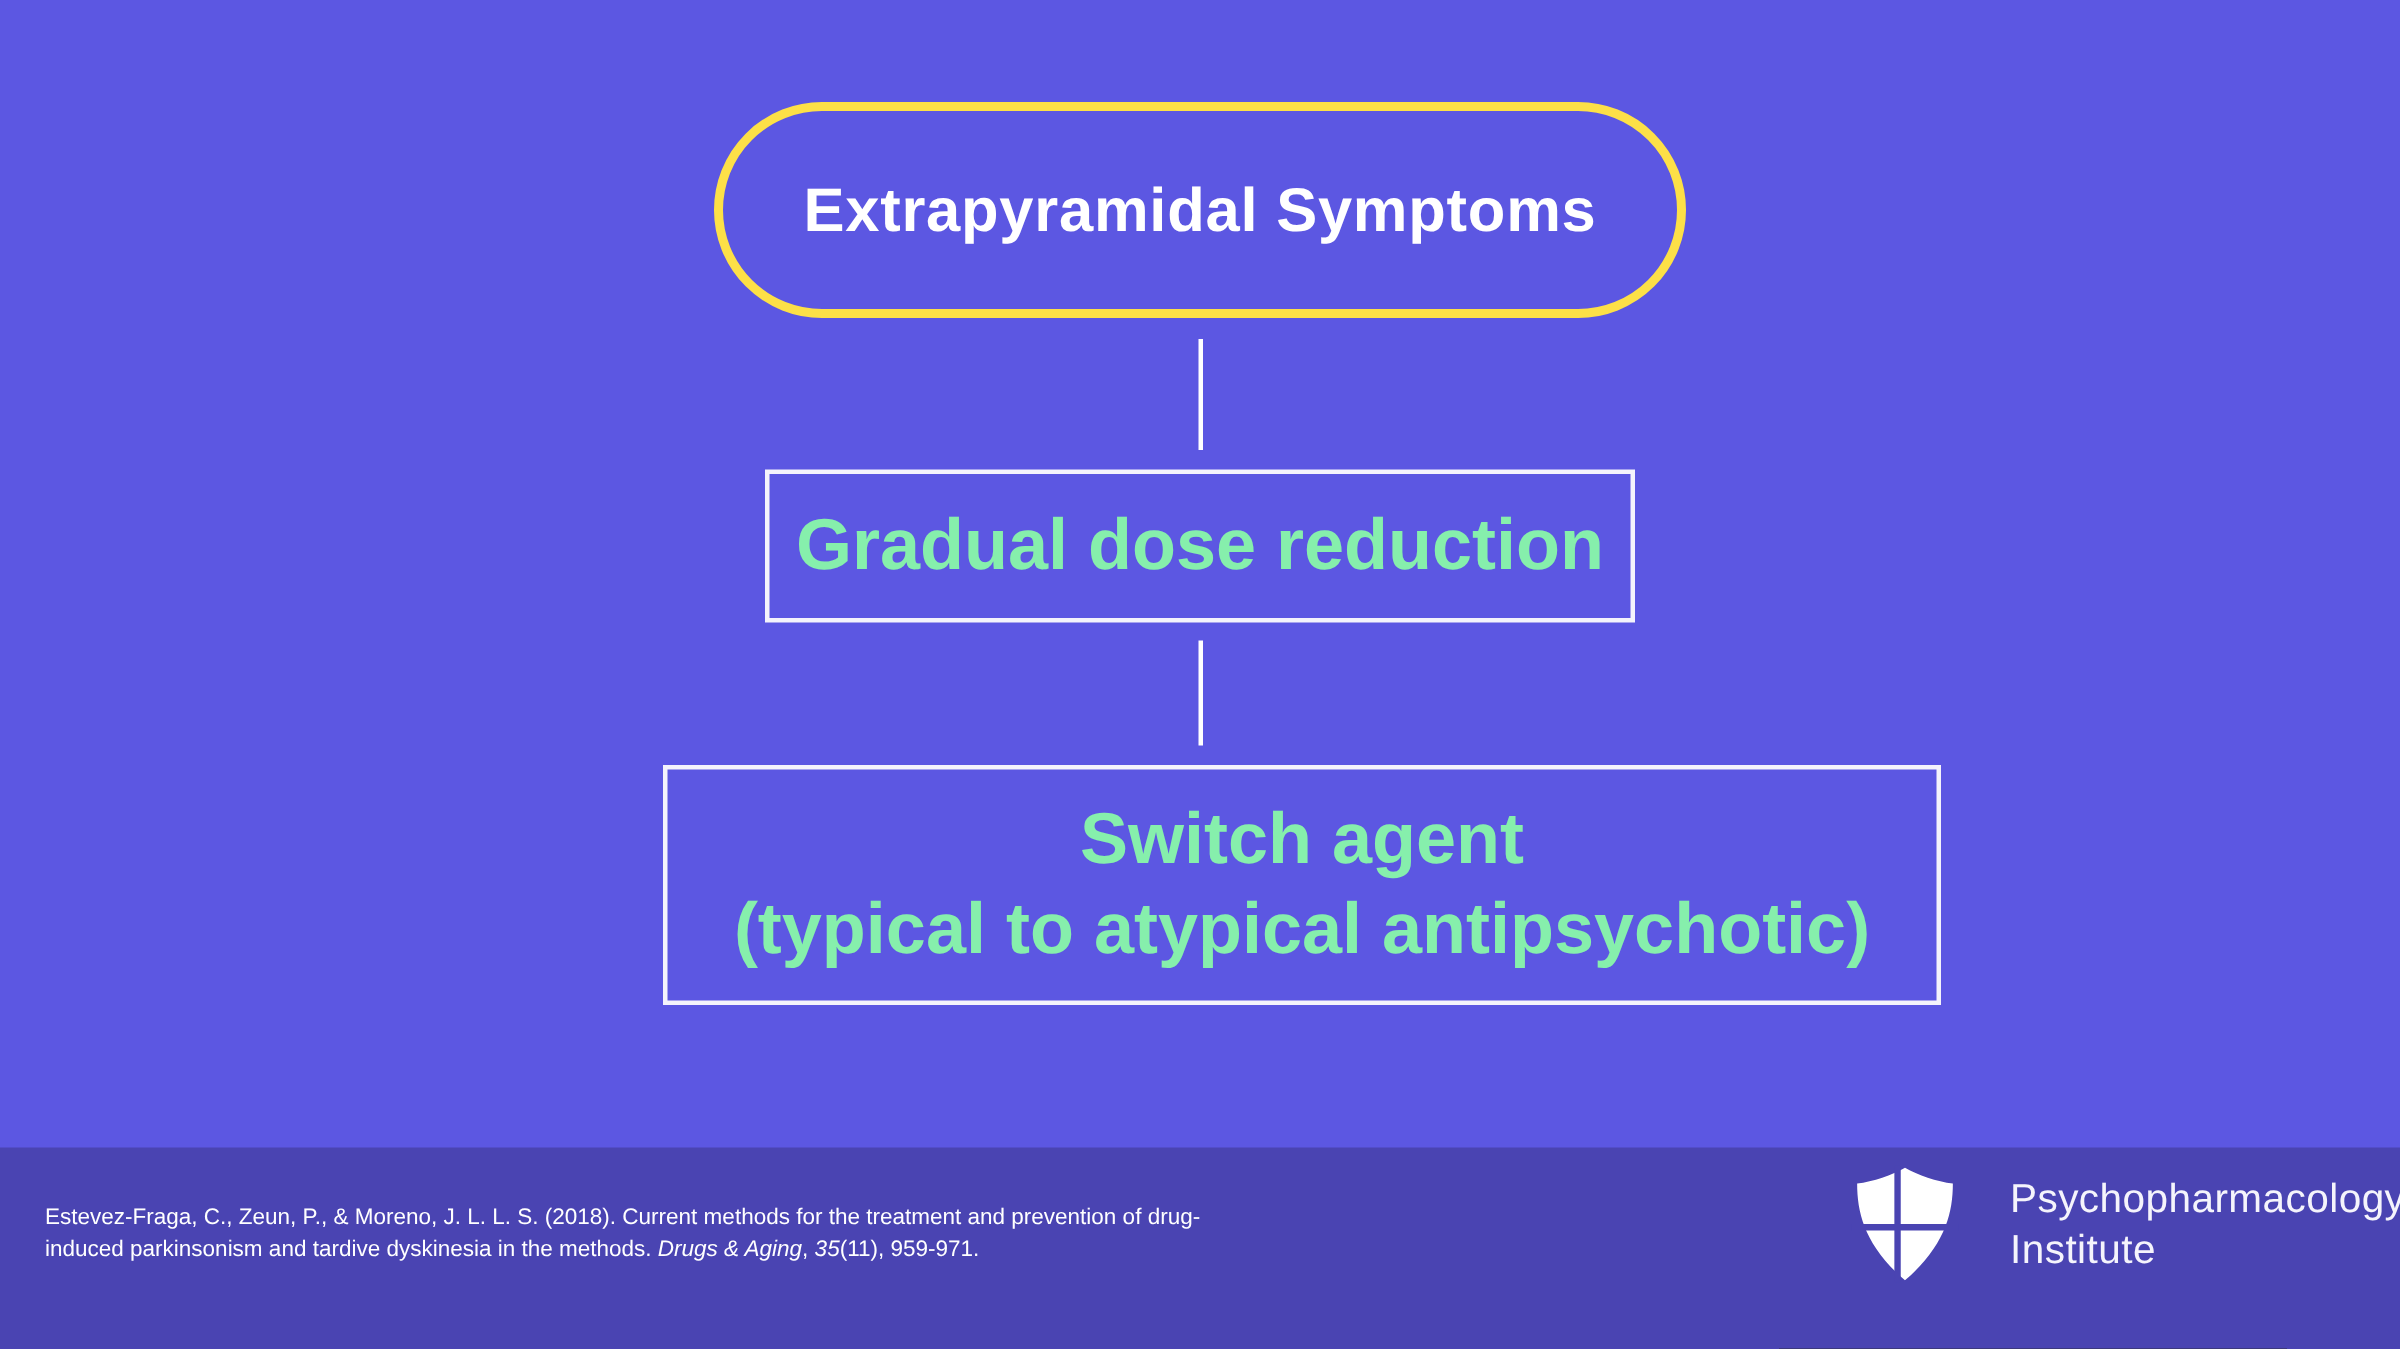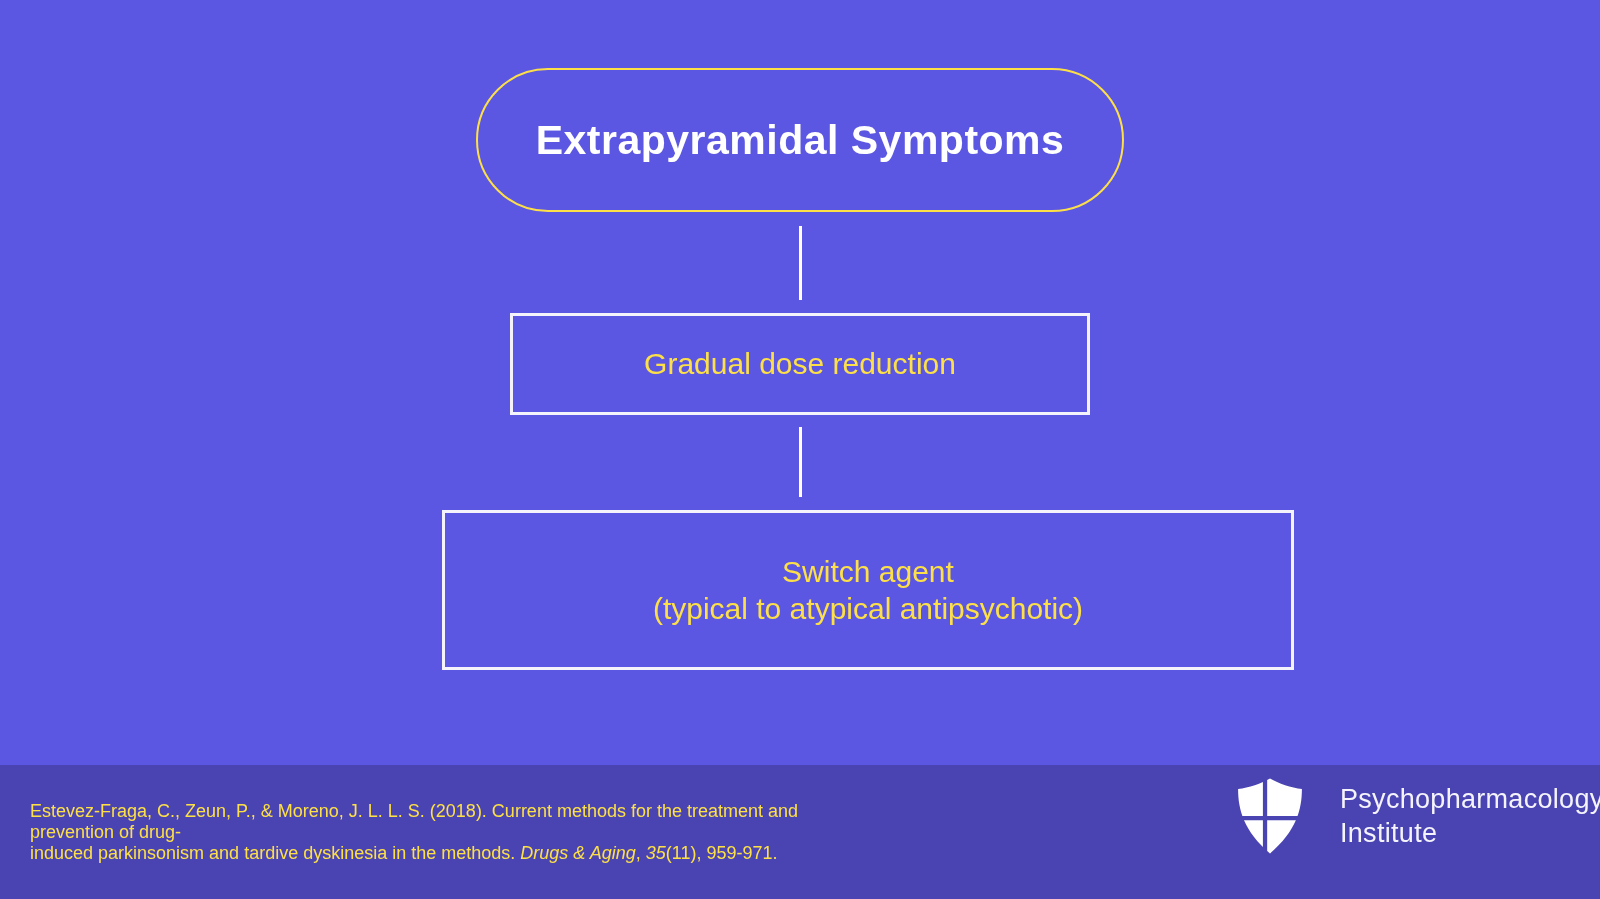--- a/index.html
+++ b/index.html
@@ -17,21 +17,21 @@
     color: #ffffff;
   }
 
   
   .pill {
     position: absolute;
     left: 476px;
     top: 68px;
     width: 648px;
     height: 144px;
-    border: 2px solid #fde047;
+    border: 6px solid #fde047;
     border-radius: 75px;
     box-sizing: border-box;
     display: flex;
     align-items: center;
     justify-content: center;
   }
   .pill-label {
     font-size: 41px;
     font-weight: 700;
     letter-spacing: 0.5px;
@@ -60,42 +60,42 @@
     width: 580px;
     height: 102px;
   }
   .box-step2 {
     left: 442px;
     top: 510px;
     width: 852px;
     height: 160px;
   }
   .node-label {
-    font-size: 30px;
-    font-weight: 400;
+    font-size: 48px;
+    font-weight: 700;
     line-height: 1.25;
-    color: #fde047;
+    color: #86efac;
   }
 
   
   .footer {
     position: absolute;
     left: 0;
     top: 765px;
     width: 1600px;
     height: 134px;
     background: #4a44b2;
   }
   .citation {
     position: absolute;
     left: 30px;
     top: 36px;
-    font-size: 18px;
+    font-size: 15px;
     line-height: 21px;
-    color: #fde047;
+    color: #ffffff;
     max-width: 830px;
   }
   .citation i { }
   .logo {
     position: absolute;
     left: 1226px;
     top: 12px;
     display: flex;
     align-items: center;
   }

